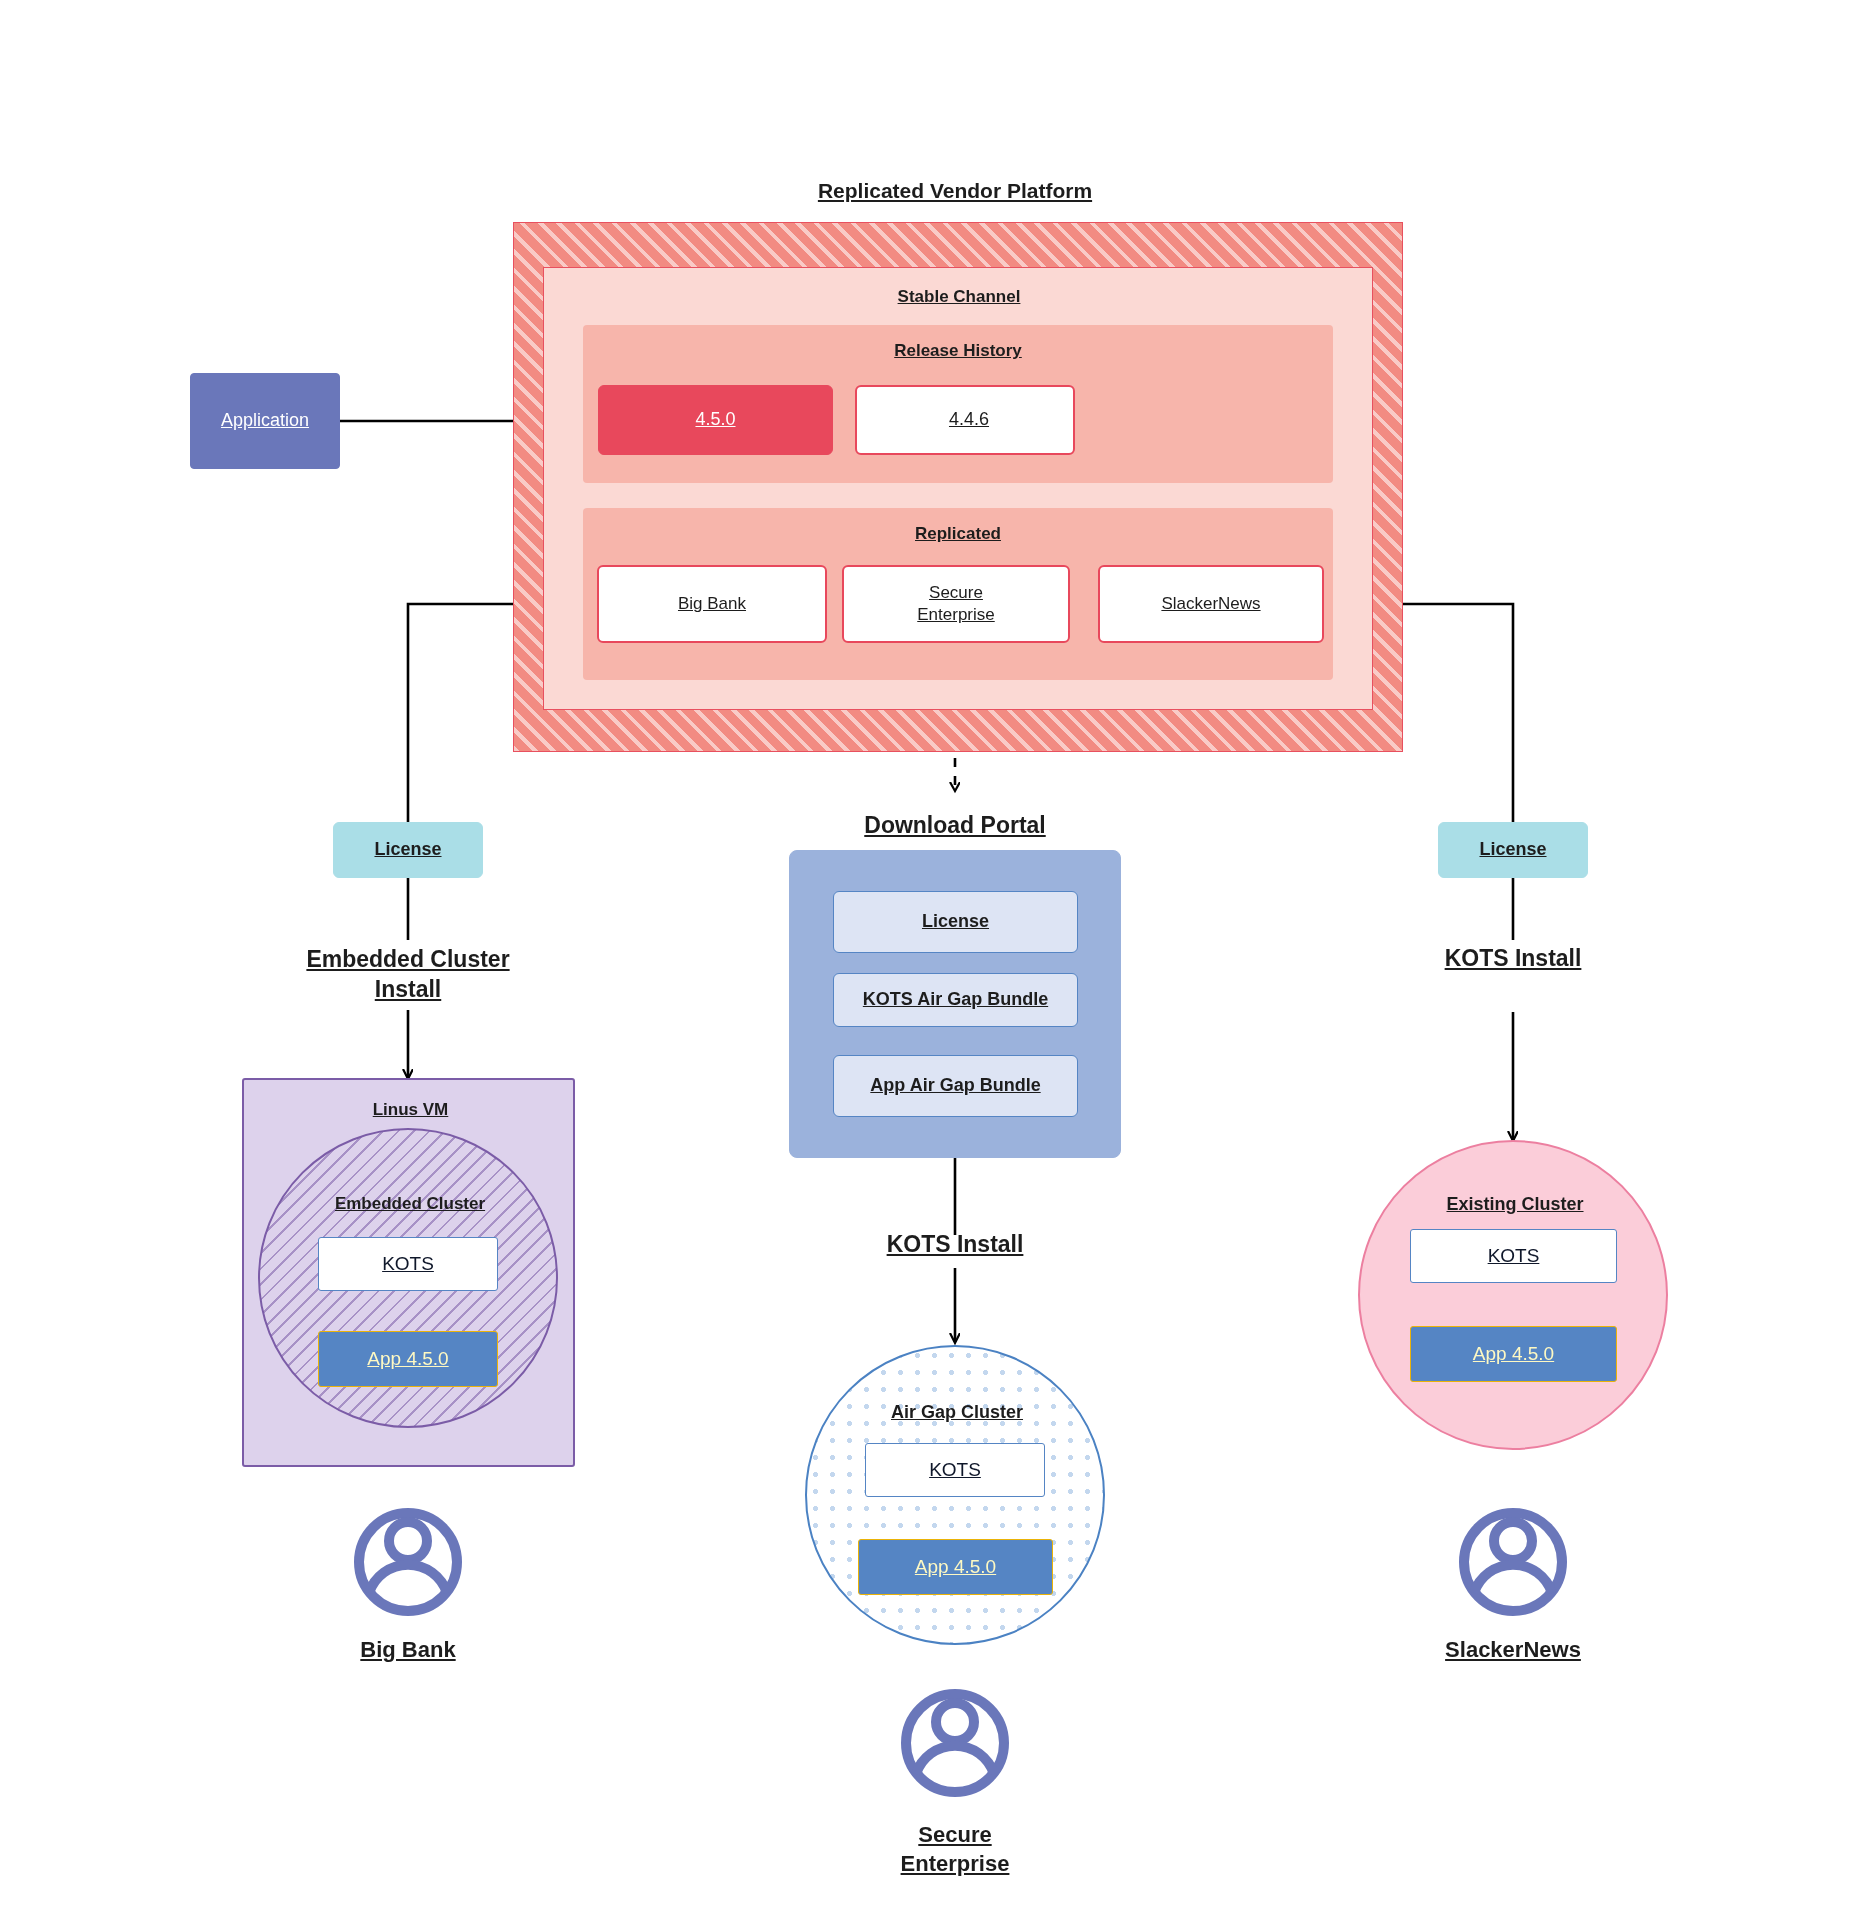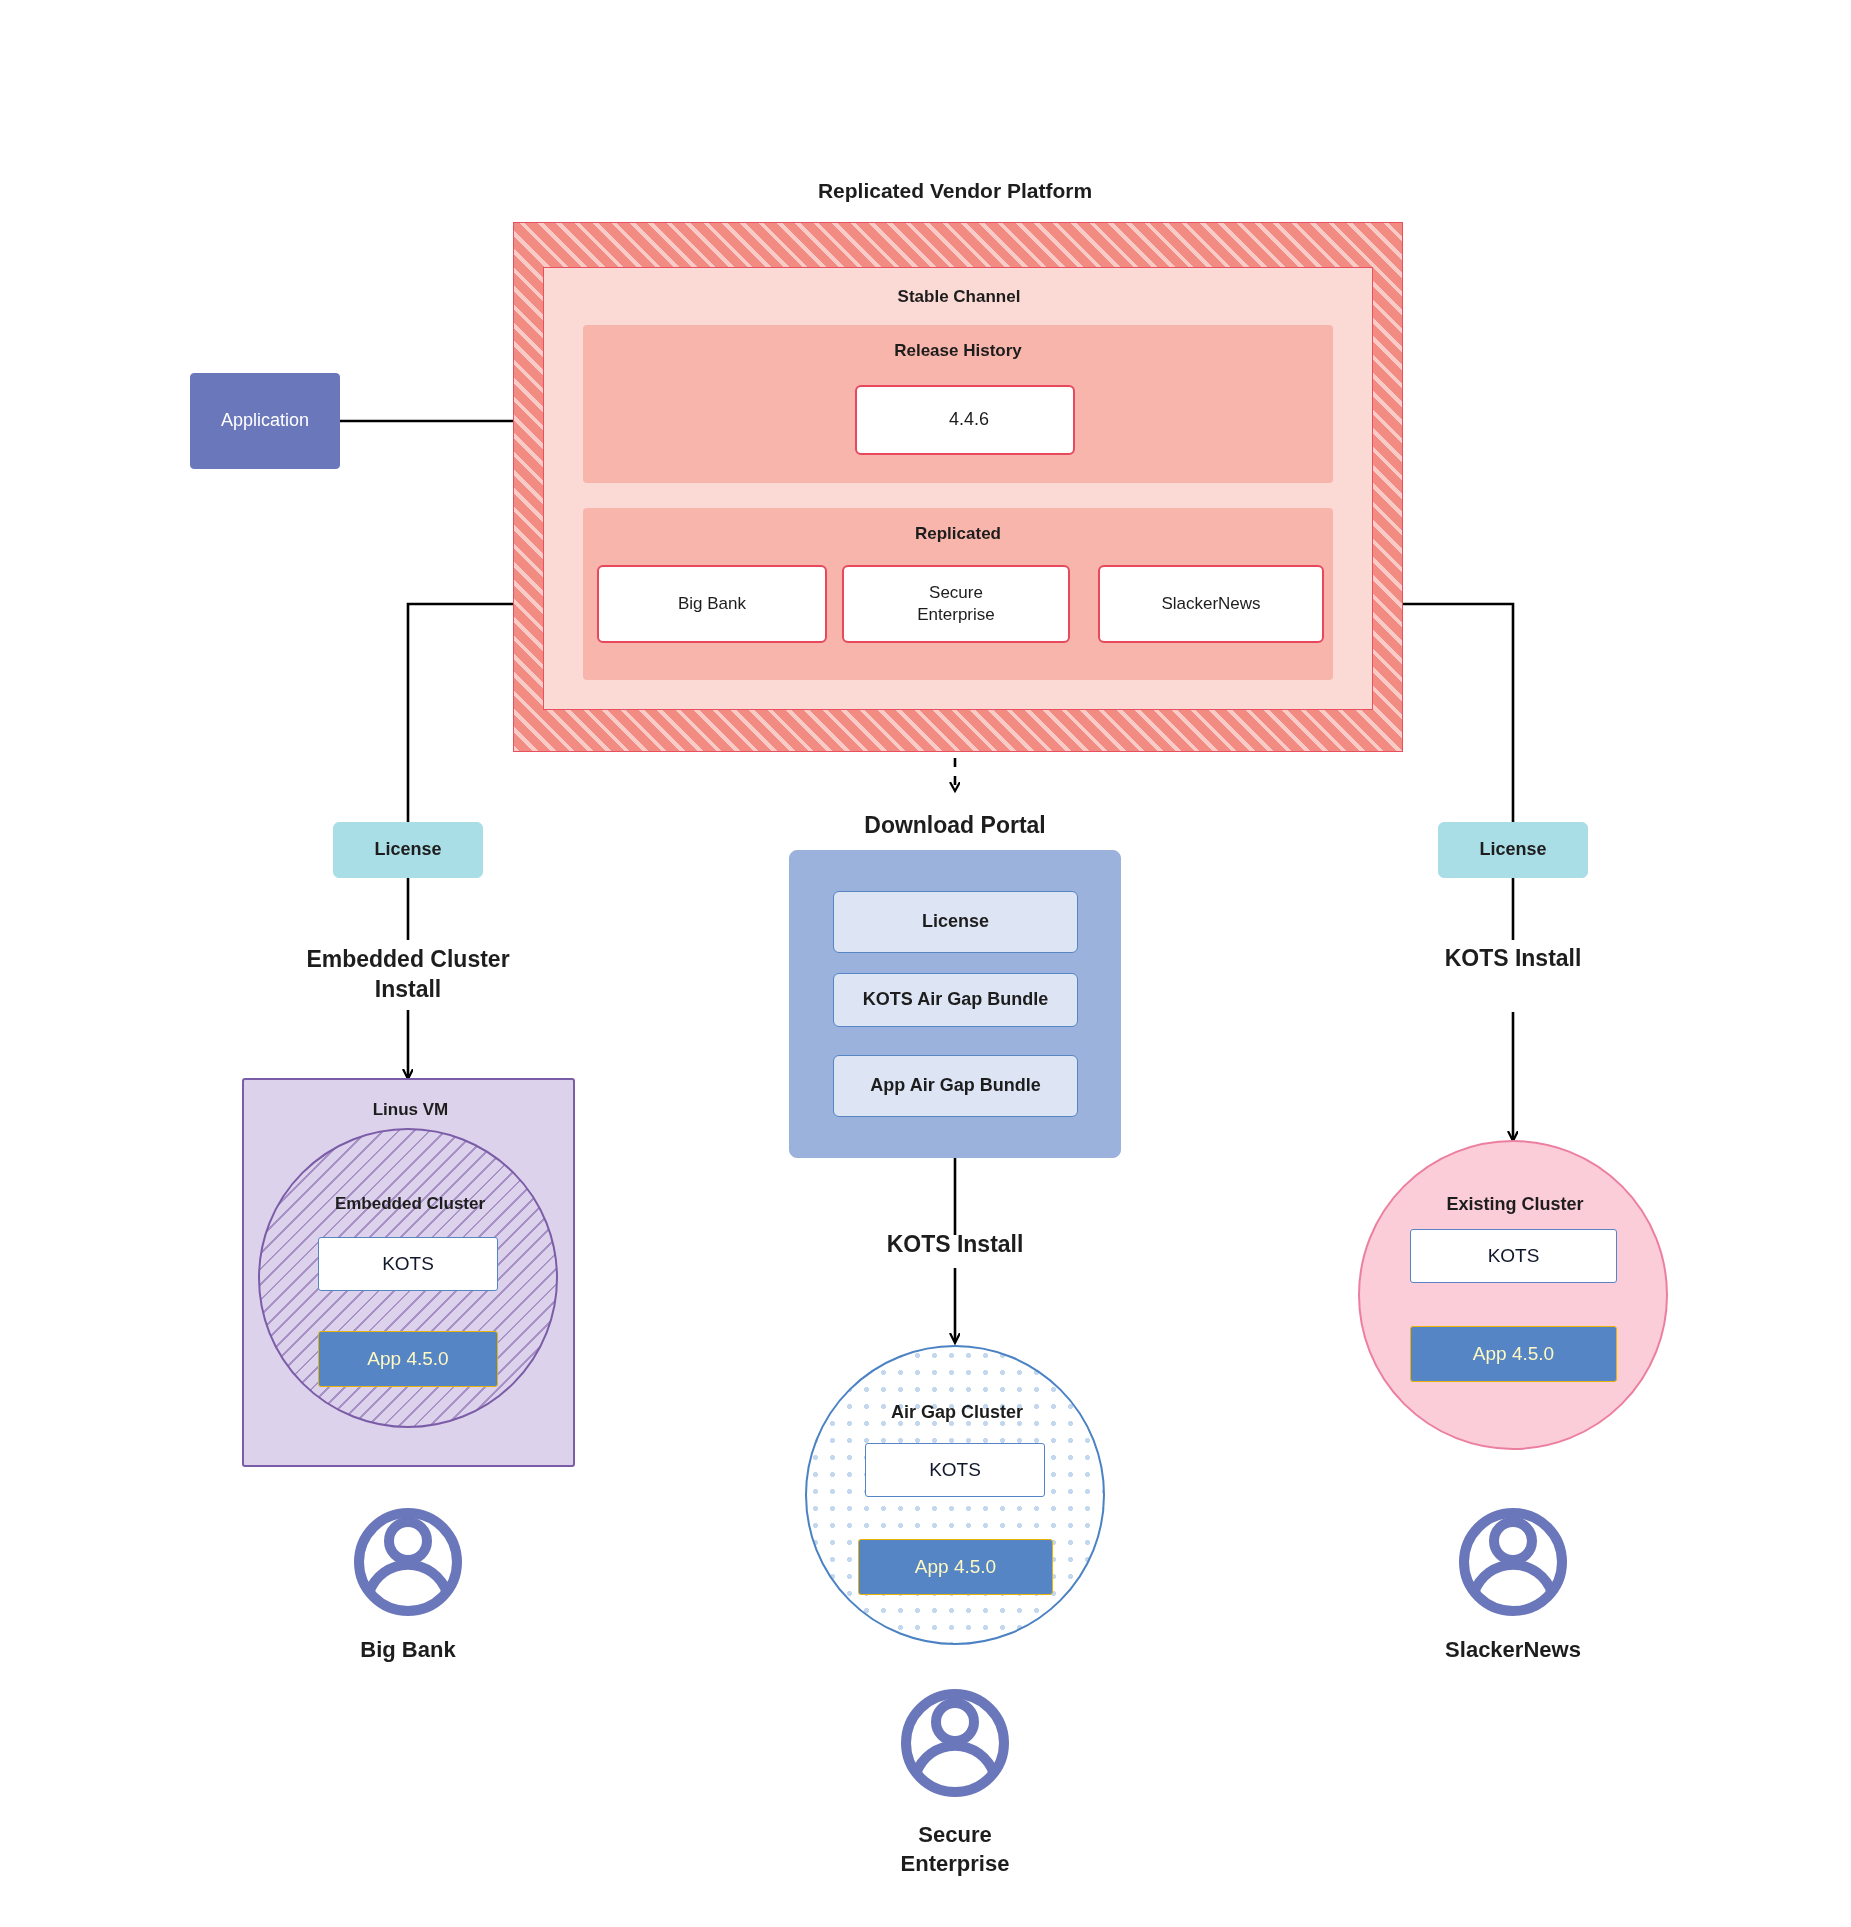--- a/index.html
+++ b/index.html
@@ -11,21 +11,21 @@
     font-family: "Liberation Sans", sans-serif;
     color: #1a1a1a;
   }
   #canvas {
     position: relative;
     width: 1851px;
     height: 1927px;
     background: #ffffff;
     overflow: hidden;
   }
-  .abs { position: absolute; box-sizing: border-box; }
+  .abs { position: absolute; box-sizing: border-box; text-decoration: underline; }
 
   .ctr {
     display: flex;
     align-items: center;
     justify-content: center;
     text-align: center;
     line-height: 1.3;
   }
 
   
@@ -285,20 +285,21 @@
 
   <div class="abs vendor-outer" style="left:513px;top:222px;width:890px;height:530px;"></div>
 
   <div class="abs channel-box" style="left:543px;top:267px;width:830px;height:443px;">
     <div class="abs ctr channel-title" style="left:0;top:17px;width:830px;height:24px;">Stable Channel</div>
   </div>
 
   <div class="abs inner-panel" style="left:583px;top:325px;width:750px;height:158px;">
     <div class="abs ctr panel-title" style="left:0;top:14px;width:750px;height:24px;">Release History</div>
   </div>
+  <div class="abs ctr release-current" style="left:598px;top:385px;width:235px;height:70px;">4.5.0</div>
   <div class="abs ctr release-old" style="left:855px;top:385px;width:220px;height:70px;">4.4.6</div>
 
   <div class="abs inner-panel" style="left:583px;top:508px;width:750px;height:172px;">
     <div class="abs ctr panel-title" style="left:0;top:14px;width:750px;height:24px;">Replicated</div>
   </div>
   <div class="abs ctr customer-box" style="left:597px;top:565px;width:230px;height:78px;white-space:pre-line;">Big Bank</div>
   <div class="abs ctr customer-box" style="left:842px;top:565px;width:228px;height:78px;white-space:pre-line;">Secure
 Enterprise</div>
   <div class="abs ctr customer-box" style="left:1098px;top:565px;width:226px;height:78px;white-space:pre-line;">SlackerNews</div>
 

